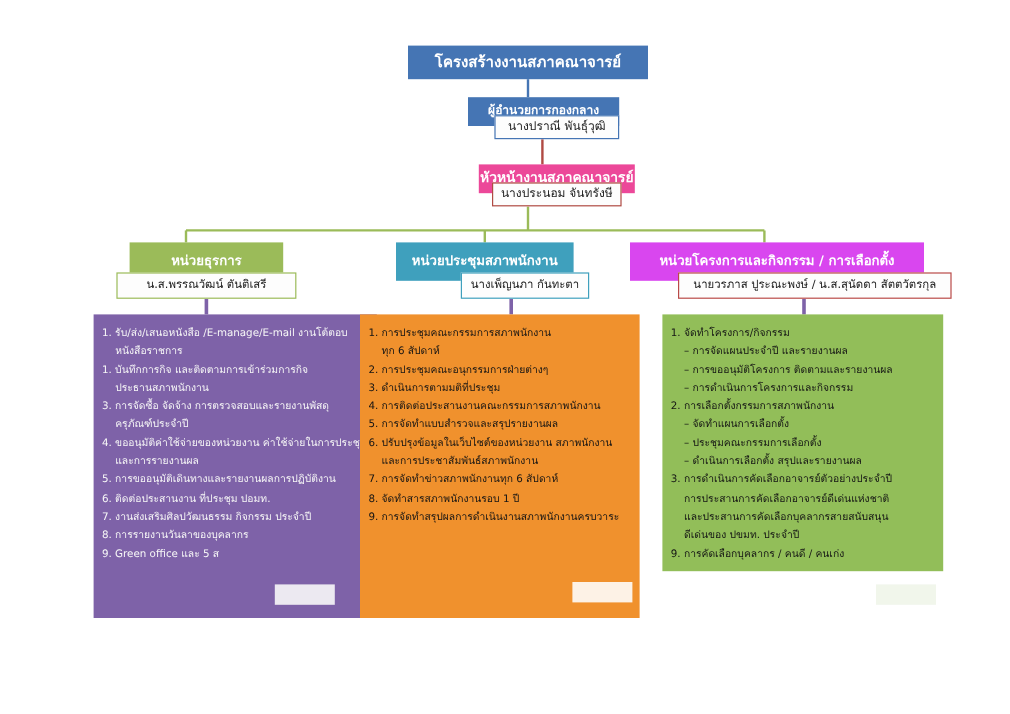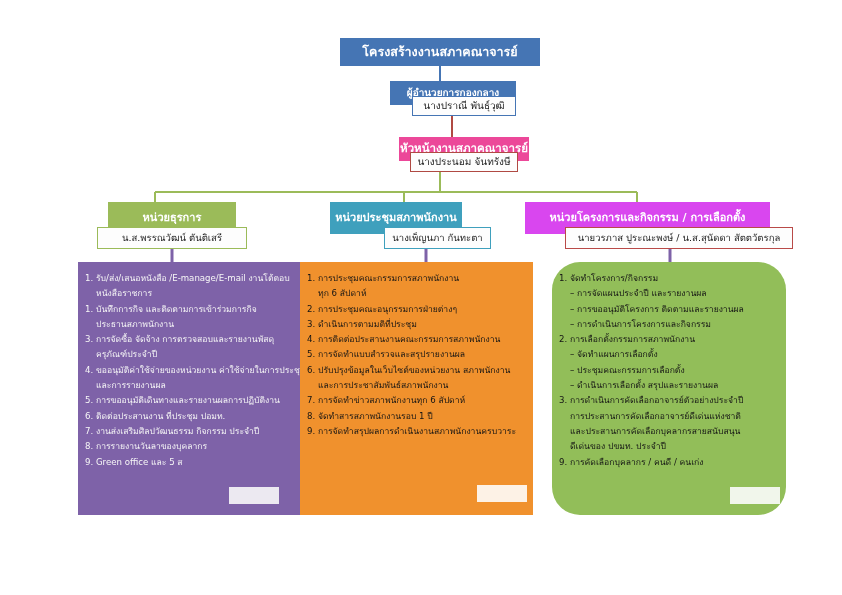--- a/index.html
+++ b/index.html
@@ -102,21 +102,21 @@
   }
   #unit1-name {
     left: 97px; top: 227px;
     width: 150px; height: 22px;
     border: 1.4px solid #9BBB59;
     font-size: 9.5px;
   }
 
   #unit2-box {
     left: 330px; top: 202px;
-    width: 132px; height: 32px;
+    width: 148px; height: 32px;
     background: #3FA0BD;
   }
   #unit2-name {
     left: 384px; top: 227px;
     width: 107px; height: 22px;
     border: 1.4px solid #3FA0BD;
     font-size: 9.5px;
   }
 
   #unit3-box {
@@ -149,24 +149,23 @@
     margin-left: 28px;
   }
   #col-orange {
     left: 300px; top: 262px;
     width: 233px; height: 253px;
     background: #F0912D;
     color: #141414;
   }
   #col-green {
     left: 552px; top: 262px;
-    width: 234px; height: 253px;
+    width: 234px; height: 214px;
     background: #92BE59;
     color: #141414;
-    border-radius: 28px;
   }
 
   .col-line {
     display: block;
     white-space: nowrap;
   }
   .ind-0 { padding-left: 0px; }
   .ind-1 { padding-left: 11px; }
 
   

